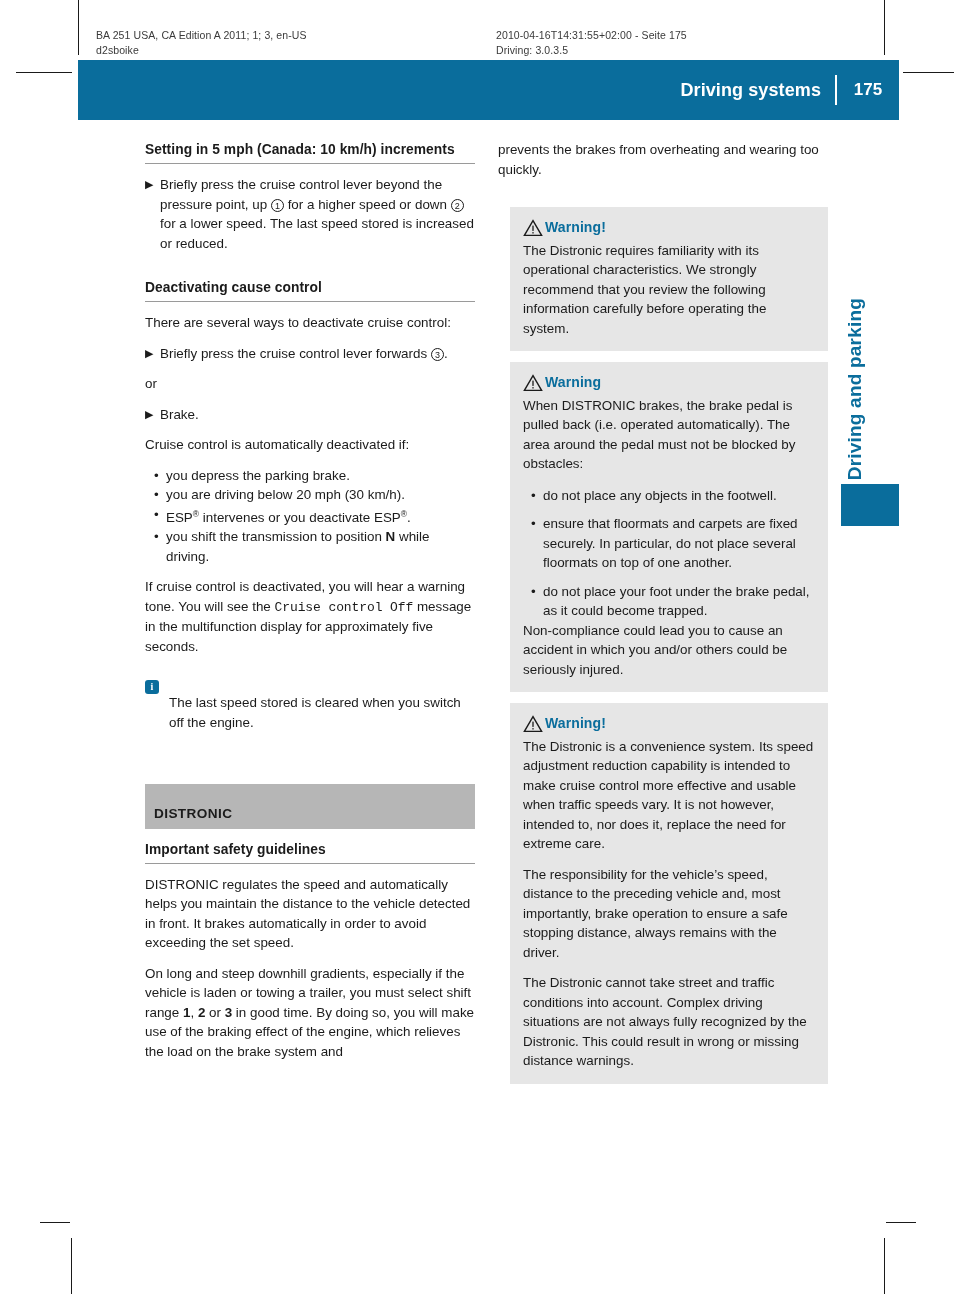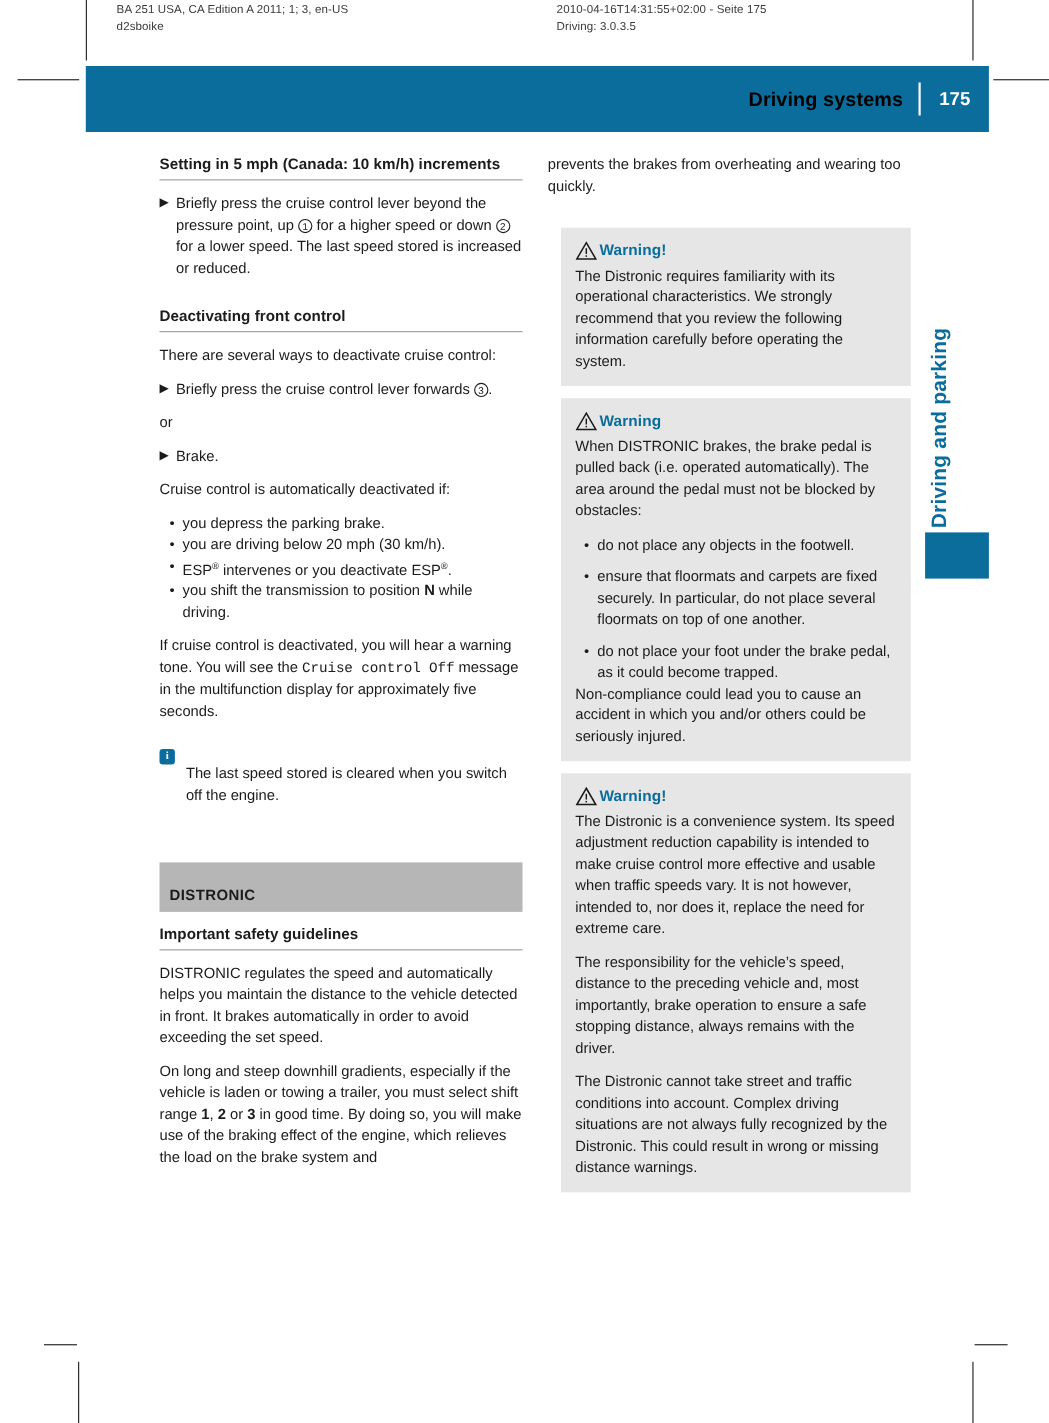--- a/index.html
+++ b/index.html
@@ -15,48 +15,47 @@
   }
 
   
   .crop { position: absolute; background: #1a1a1a; }
   .crop-v { width: 1px; }
   .crop-h { height: 1px; }
 
   
   .prepress {
     position: absolute;
-    top: 2px;
+    top: 28px;
     left: 96px;
     width: 790px;
     display: flex;
     font-size: 10.5px;
     color: #3a3a3a;
     line-height: 15px;
     letter-spacing: 0.1px;
-    justify-content: flex-end;
   }
   .prepress-left { width: 400px; }
   .prepress-right { width: 380px; }
   .prepress div { white-space: nowrap; }
 
   
   .runhead {
     position: absolute;
     left: 78px;
     top: 60px;
     width: 821px;
     height: 60px;
     background: #0a6d9c;
     display: flex;
     align-items: center;
     justify-content: flex-end;
   }
   .runhead-title {
-    color: #000000;
+    color: #ffffff;
     font-size: 18px;
     font-weight: bold;
     padding-right: 14px;
     letter-spacing: 0.1px;
   }
   .runhead-sep {
     width: 2px;
     height: 30px;
     background: #ffffff;
   }
@@ -280,21 +279,21 @@
     <h2 class="sub">Setting in 5 mph (Canada: 10 km/h) increments</h2>
     <div class="gap-s"></div>
 
     <div class="step">
       <span class="step-mark">▶</span>
       <span class="step-body"><span>Briefly press the cruise control lever beyond the pressure point, up </span><span class="circnum">1</span><span> for a higher speed or down </span><span class="circnum">2</span><span> for a lower speed. The last speed stored is increased or reduced.</span></span>
     </div>
 
     <div class="gap-l"></div>
 
-    <h2 class="sub">Deactivating front control</h2>
+    <h2 class="sub">Deactivating cause control</h2>
     <div class="gap-s"></div>
 
     <p>There are several ways to deactivate cruise control:</p>
     <div class="gap-s"></div>
 
     <div class="step">
       <span class="step-mark">▶</span>
       <span class="step-body"><span>Briefly press the cruise control lever forwards </span><span class="circnum">3</span><span>.</span></span>
     </div>
 

